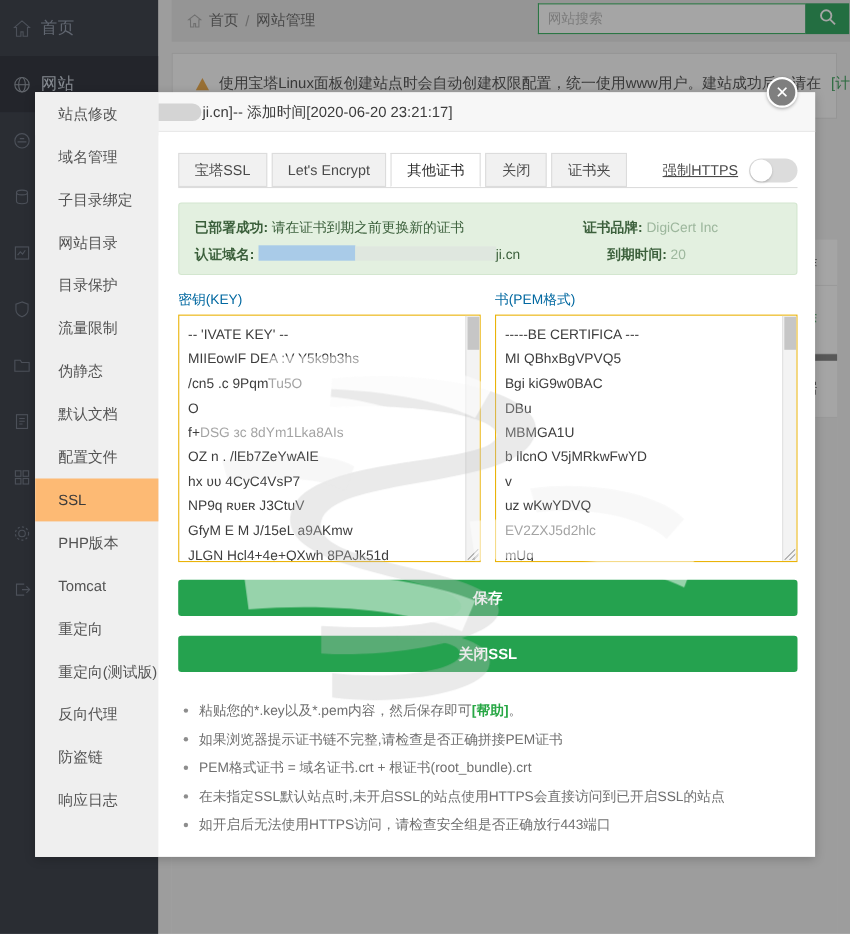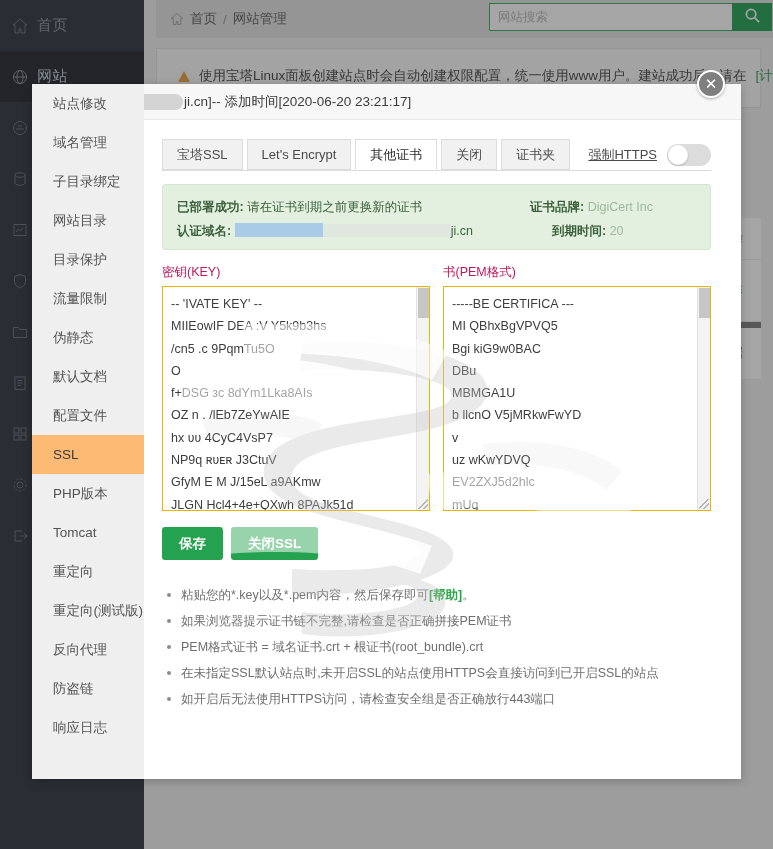--- a/index.html
+++ b/index.html
@@ -123,21 +123,21 @@
   }
   .close-btn {
     position: absolute; right: 16px; top: -14px;
     width: 28px; height: 28px; border-radius: 50%;
     background: #7f7f7f; border: 2px solid #ffffff;
     display: flex; align-items: center; justify-content: center;
     color: #fff; font-size: 15px; cursor: pointer; z-index: 40;
     box-shadow: 0 1px 3px rgba(0,0,0,.3);
   }
 
-  .modal-body { position: absolute; left: 112px; top: 36px; right: 0; bottom: 0; padding: 20px 30px 0 18px; }
+  .modal-body { position: absolute; left: 112px; top: 36px; right: 0; bottom: 0; padding: 20px 16px 0 18px; }
 
   .tabsrow { display: flex; align-items: flex-end; position: relative; height: 31px; border-bottom: 1px solid #dcdcdc; }
   .tab {
     height: 31px; line-height: 29px; padding: 0 14px; font-size: 13px;
     color: #4a4a4a; background: #f1f1f1; border: 1px solid #dcdcdc;
     margin-right: 4px; cursor: pointer; white-space: nowrap;
   }
   .tab.active { background: #ffffff; border-bottom-color: #ffffff; color: #2c2c2c; }
   .https-wrap {
     position: absolute; right: 0; bottom: 4px;
@@ -161,41 +161,41 @@
   .okline b { font-weight: bold; }
   .ok-a { left: 14px; top: 14px; }
   .ok-b { left: 14px; top: 38px; }
   .ok-c { left: 367px; top: 14px; }
   .ok-d { left: 389px; top: 38px; }
   .redact { display:inline-block; background:#a9cbe8; height:14px; vertical-align:-2px; }
   .redact-lite { display:inline-block; background:#dfe7df; height:13px; vertical-align:-2px; }
 
   .ta-area { margin-top: 14px; display: flex; gap: 13px; }
   .ta-col { flex: 1 1 0; min-width: 0; }
-  .ta-label { font-size: 12.5px; color: #be185d; margin-bottom: 5px; white-space: nowrap; }
+  .ta-label { font-size: 12.5px; color: #0369a1; margin-bottom: 5px; white-space: nowrap; }
   .ta-box {
     position: relative; height: 225px; border: 1px solid #eab308; background: #fff;
     overflow: hidden;
   }
   .ta-lines {
     padding: 6px 8px; font-size: 12.5px; color: #3d3d3d; line-height: 22.3px;
     font-family: "Liberation Sans", sans-serif; white-space: nowrap;
   }
   .ta-scroll {
     position: absolute; right: 0; top: 0; width: 13px; height: 100%;
     background: #f3f3f3; border-left: 1px solid #e2e2e2;
   }
   .ta-thumb { position: absolute; left: 1px; top: 1px; width: 11px; height: 30px; background: #c6c6c6; }
   .ta-grip {
     position: absolute; right: 1px; bottom: 1px; width: 10px; height: 10px;
     background: linear-gradient(135deg, transparent 45%, #b4b4b4 45%, #b4b4b4 55%, transparent 55%,
                                 transparent 70%, #b4b4b4 70%, #b4b4b4 80%, transparent 80%);
   }
 
-  .btnrow { margin-top: 16px; display: flex; gap: 8px; }
+  .btnrow { margin-top: 16px; display: flex; gap: 18px; flex-direction: column; }
   .gbtn {
     background: #25a24f; color: #fff; border: none; border-radius: 3px;
     height: 33px; padding: 0 17px; font-size: 13.5px; cursor: pointer;
     font-family: "Liberation Sans", sans-serif; font-weight: bold;
   }
 
   .tips { margin-top: 22px; padding-left: 2px; }
   .tip {
     position: relative; padding-left: 17px; font-size: 12.5px; color: #6f6f6f;
     line-height: 26px; white-space: nowrap;

